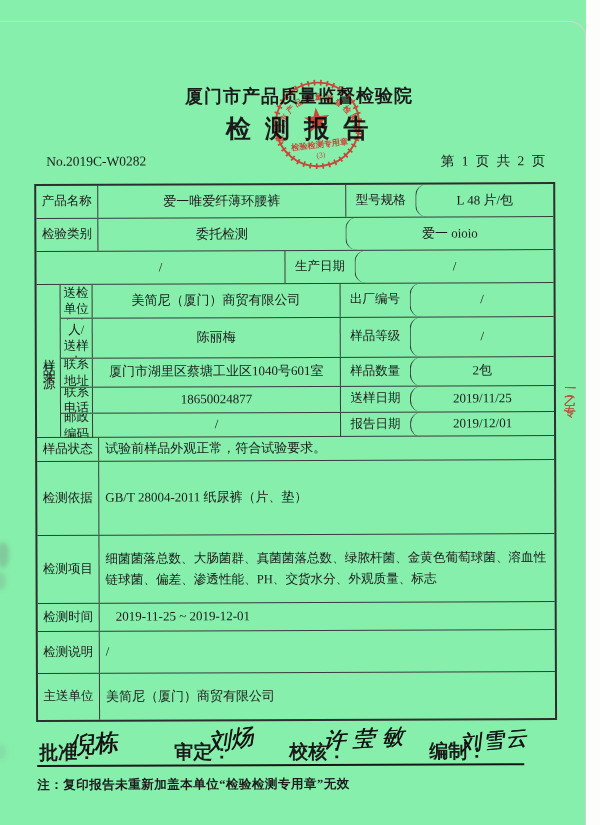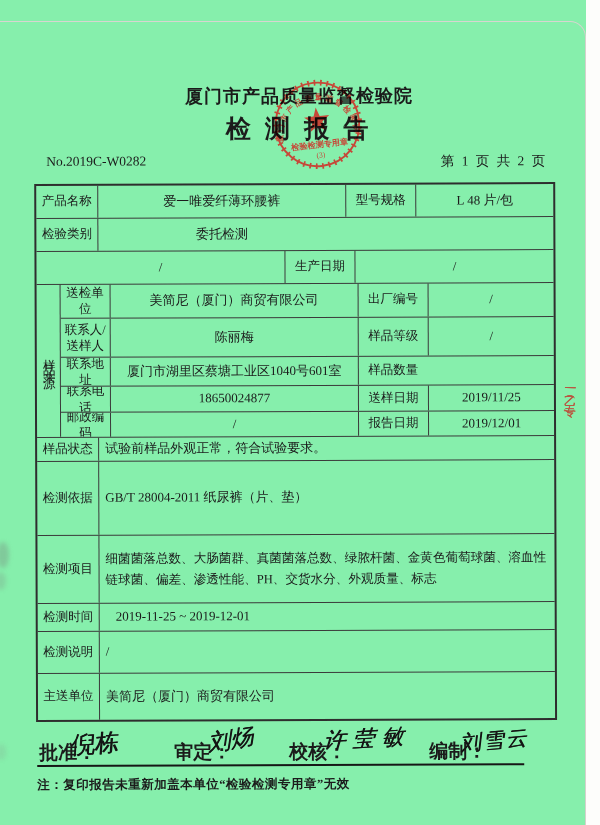--- a/index.html
+++ b/index.html
@@ -39,27 +39,27 @@
     font-size:13px;line-height:1.25;background:transparent;box-sizing:content-box;}
   .trow{display:flex;box-sizing:border-box;}
   .trow + .trow{border-top:1px solid #3a3a3a;}
   .c{display:flex;align-items:center;justify-content:center;text-align:center;
     box-sizing:border-box;overflow:hidden;}
   .c + .c, .grp{border-left:1px solid #3a3a3a;}
   .lab1{width:61px;font-size:12.5px;white-space:nowrap;flex:none;}
   .lab1.sm{font-size:11.5px;}
   .val1{width:248px;flex:none;}
   .lab2{width:70px;font-size:12.5px;white-space:nowrap;flex:none;}
-  .val2{flex:1;}
+  .val2{flex:1;border-radius:11px;}
   .strip{width:23px;flex:none;writing-mode:vertical-rl;letter-spacing:6px;
     font-size:12.5px;justify-content:center;}
   .grp{flex:1;display:flex;flex-direction:column;box-sizing:border-box;}
   .srow{display:flex;box-sizing:border-box;}
   .srow + .srow{border-top:1px solid #3a3a3a;}
-  .sub{width:49px;font-size:12.5px;word-break:break-all;line-height:1.3;flex:none;
+  .sub{width:31px;font-size:12.5px;word-break:break-all;line-height:1.3;flex:none;
     padding:0 2px;}
   .wide{flex:1;justify-content:flex-start;text-align:left;padding:2px 8px 2px 6px;}
   .wide.pad-lg{padding-left:16px;}
   .wide.multi{font-size:12.6px;line-height:1.65;}
 
   
   .sig-label{position:absolute;font-size:19px;font-weight:bold;}
   .sig-name{position:absolute;font-size:21px;color:#141414;
     text-shadow:0.6px 0 0 #141414;white-space:nowrap;}
   .rule{position:absolute;left:36px;top:764px;width:487px;height:2px;background:#161616;}
@@ -107,20 +107,21 @@
       <div class="trow" style="height:32px">
         <div class="c lab1">产品名称</div>
         <div class="c val1">爱一唯爱纤薄环腰裤</div>
         <div class="c lab2">型号规格</div>
         <div class="c val2">L 48 片/包</div>
       </div>
 
       <div class="trow" style="height:33px">
         <div class="c lab1">检验类别</div>
         <div class="c val1">委托检测</div>
+        <div class="c val2">爱一 oioio</div>
       </div>
 
       <div class="trow" style="height:33px">
         <div class="c val1">/</div>
         <div class="c lab2">生产日期</div>
         <div class="c val2">/</div>
       </div>
 
       <div class="trow" style="height:153px">
         <div class="c strip">样品来源</div>
@@ -134,20 +135,21 @@
           <div class="srow" style="height:40px">
             <div class="c sub">联系人/送样人</div>
             <div class="c val1">陈丽梅</div>
             <div class="c lab2">样品等级</div>
             <div class="c val2">/</div>
           </div>
           <div class="srow" style="height:29px">
             <div class="c sub">联系地址</div>
             <div class="c val1">厦门市湖里区蔡塘工业区1040号601室</div>
             <div class="c lab2">样品数量</div>
+            <div class="c val2">2包</div>
           </div>
           <div class="srow" style="height:26px">
             <div class="c sub">联系电话</div>
             <div class="c val1">18650024877</div>
             <div class="c lab2">送样日期</div>
             <div class="c val2">2019/11/25</div>
           </div>
           <div class="srow" style="height:25px">
             <div class="c sub">邮政编码</div>
             <div class="c val1">/</div>

